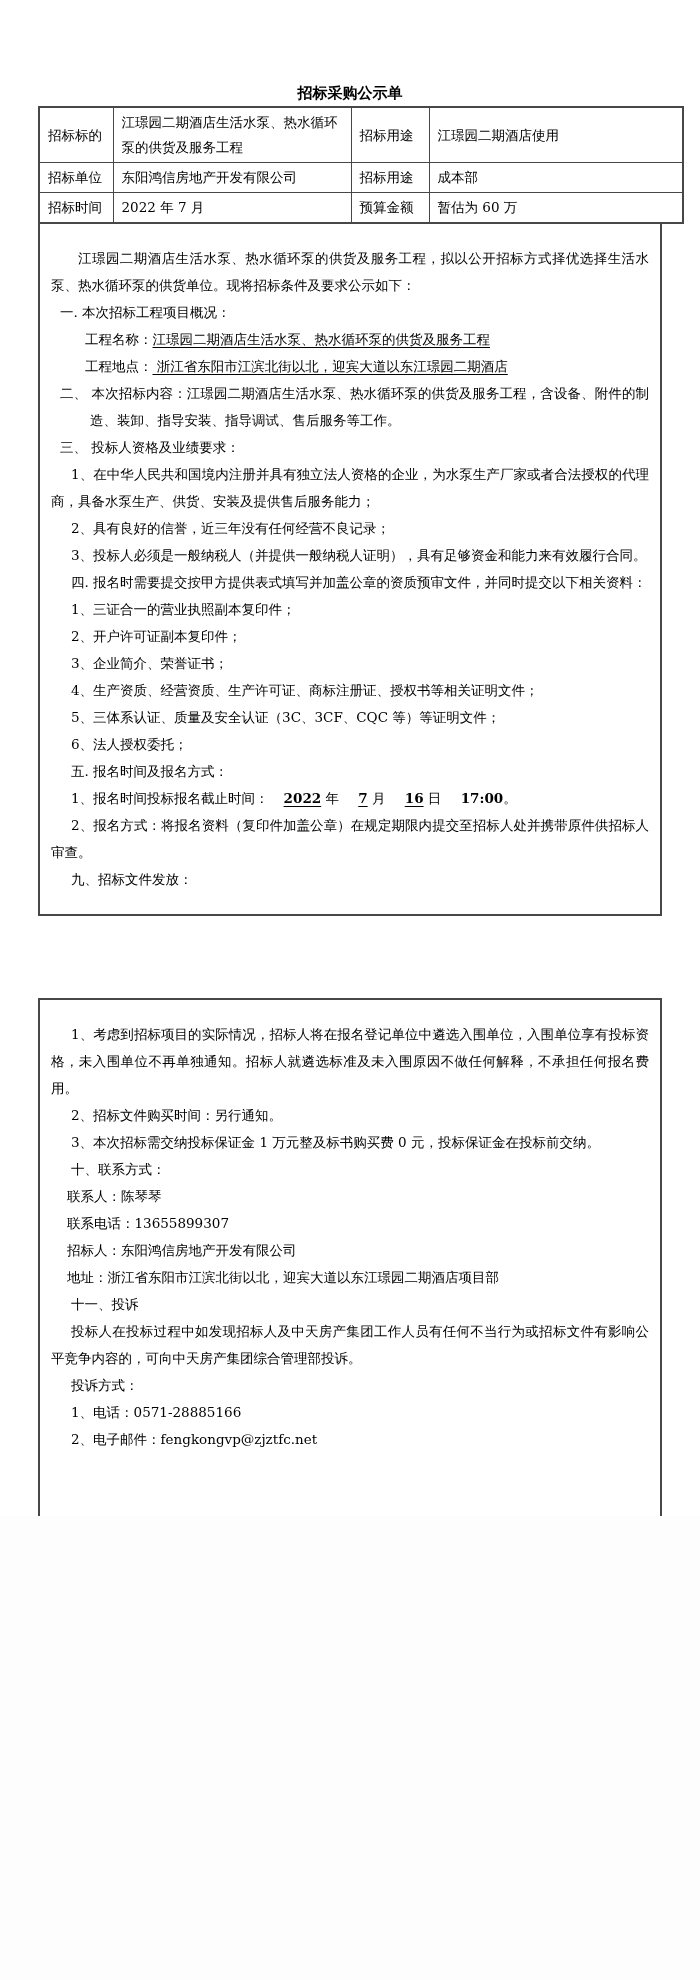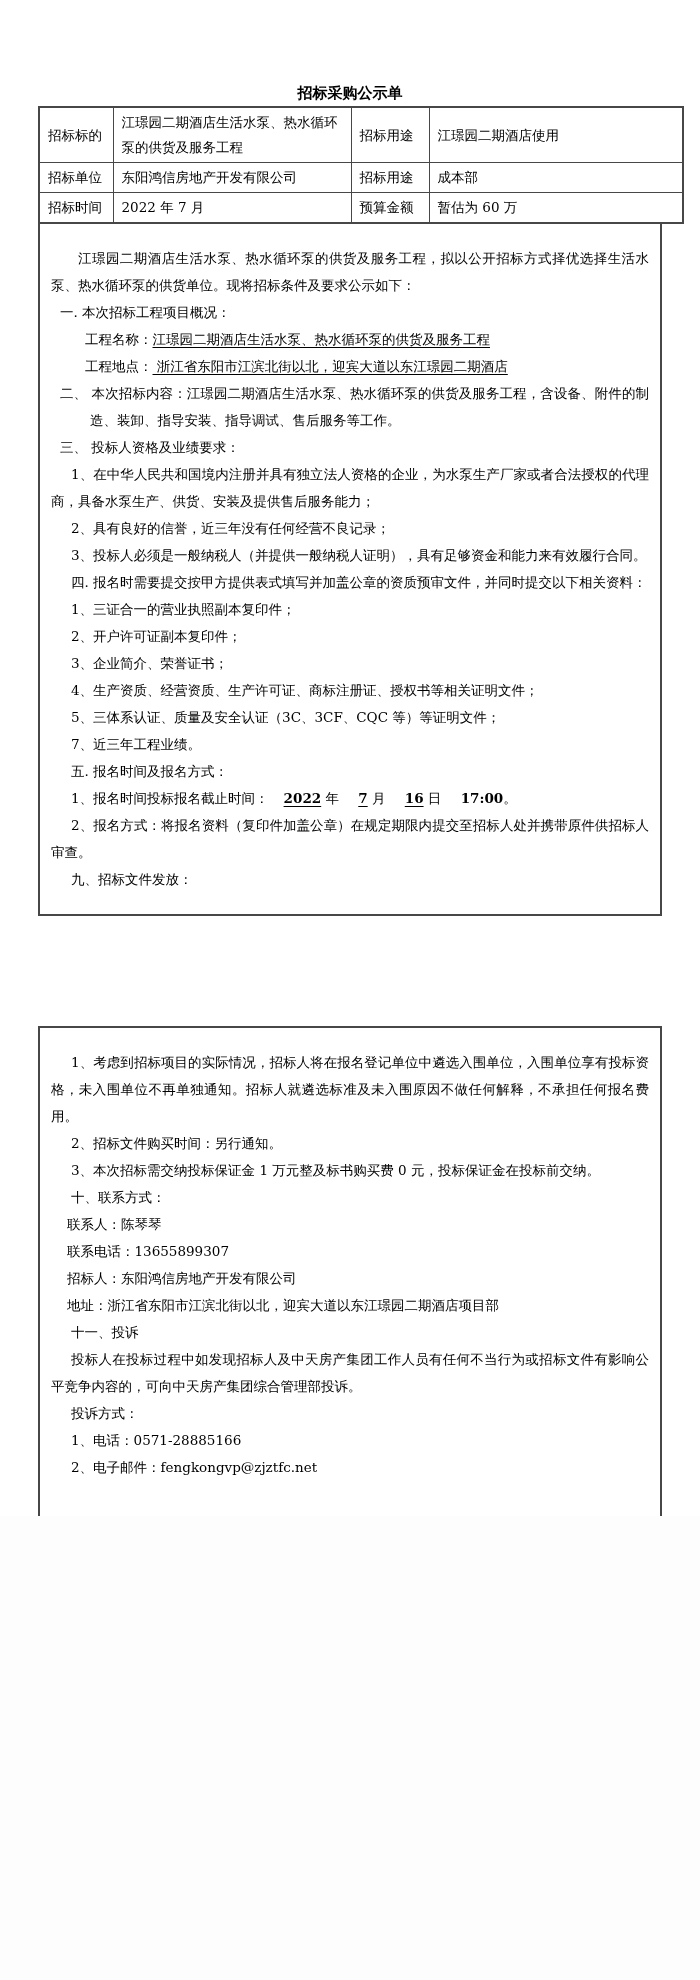--- a/index.html
+++ b/index.html
@@ -11,21 +11,21 @@
   .doc{position:relative;width:700px;height:1516px;overflow:hidden;background:#fff;}
   .title{margin:84px 38px 4px;text-align:center;font-weight:bold;font-size:15px;line-height:18px;}
   table.info{border-collapse:collapse;margin:0 38px;width:644px;table-layout:fixed;}
   table.info td{
     border:1px solid #474747;font-size:13.5px;line-height:25px;
     padding:2px 8px;vertical-align:middle;text-align:left;background:#fff;
   }
   table.info{border:2px solid #474747;}
   td.lab{}
   .box{margin:0 38px;border:1px solid #474747;border-width:0 2px 2px 2px;background:#fff;}
-  .box2{border-width:2px;margin-top:110px;}
+  .box2{border-width:2px;margin-top:82px;}
   .body-cell{padding:21px 11px;}
   .line{margin:0;font-size:13.5px;line-height:27px;text-align:justify;word-break:break-all;}
   .i07{text-indent:9px;}
   .i12{text-indent:16px;}
   .i15{text-indent:20px;}
   .i2{text-indent:27px;}
   .i25{text-indent:34px;}
   .hang{padding-left:39px;text-indent:-30px;}
   .u{text-decoration:underline;text-underline-offset:3px;}
   .b{font-weight:bold;margin-left:15px;}
@@ -82,21 +82,21 @@
         <p class="line i07"><span>三、 投标人资格及业绩要求：</span></p>
         <p class="line i15"><span>1、在中华人民共和国境内注册并具有独立法人资格的企业，为水泵生产厂家或者合法授权的代理商，具备水泵生产、供货、安装及提供售后服务能力；</span></p>
         <p class="line i15"><span>2、具有良好的信誉，近三年没有任何经营不良记录；</span></p>
         <p class="line i15"><span>3、投标人必须是一般纳税人（并提供一般纳税人证明），具有足够资金和能力来有效履行合同。</span></p>
         <p class="line i15"><span>四. 报名时需要提交按甲方提供表式填写并加盖公章的资质预审文件，并同时提交以下相关资料：</span></p>
         <p class="line i15"><span>1、三证合一的营业执照副本复印件；</span></p>
         <p class="line i15"><span>2、开户许可证副本复印件；</span></p>
         <p class="line i15"><span>3、企业简介、荣誉证书；</span></p>
         <p class="line i15"><span>4、生产资质、经营资质、生产许可证、商标注册证、授权书等相关证明文件；</span></p>
         <p class="line i15"><span>5、三体系认证、质量及安全认证（3C、3CF、CQC 等）等证明文件；</span></p>
-        <p class="line i15"><span>7、近三年工程业绩。</span></p>
+        <p class="line i15"><span>6、法人授权委托；</span></p>
         <p class="line i15"><span>五. 报名时间及报名方式：</span></p>
         <p class="line i15"><span>1、报名时间投标报名截止时间：</span><span class="u b">2022</span><span> 年 </span><span class="u b">7</span><span> 月 </span><span class="u b">16</span><span> 日 </span><span class="b">17:00</span><span>。</span></p>
         <p class="line i15"><span>2、报名方式：将报名资料（复印件加盖公章）在规定期限内提交至招标人处并携带原件供招标人审查。</span></p>
         <p class="line i15"><span>九、招标文件发放：</span></p>
       </div>
   </div>
 
   <div class="box box2">
     <div class="body-cell">
         <p class="line i15"><span>1、考虑到招标项目的实际情况，招标人将在报名登记单位中遴选入围单位，入围单位享有投标资格，未入围单位不再单独通知。招标人就遴选标准及未入围原因不做任何解释，不承担任何报名费用。</span></p>

